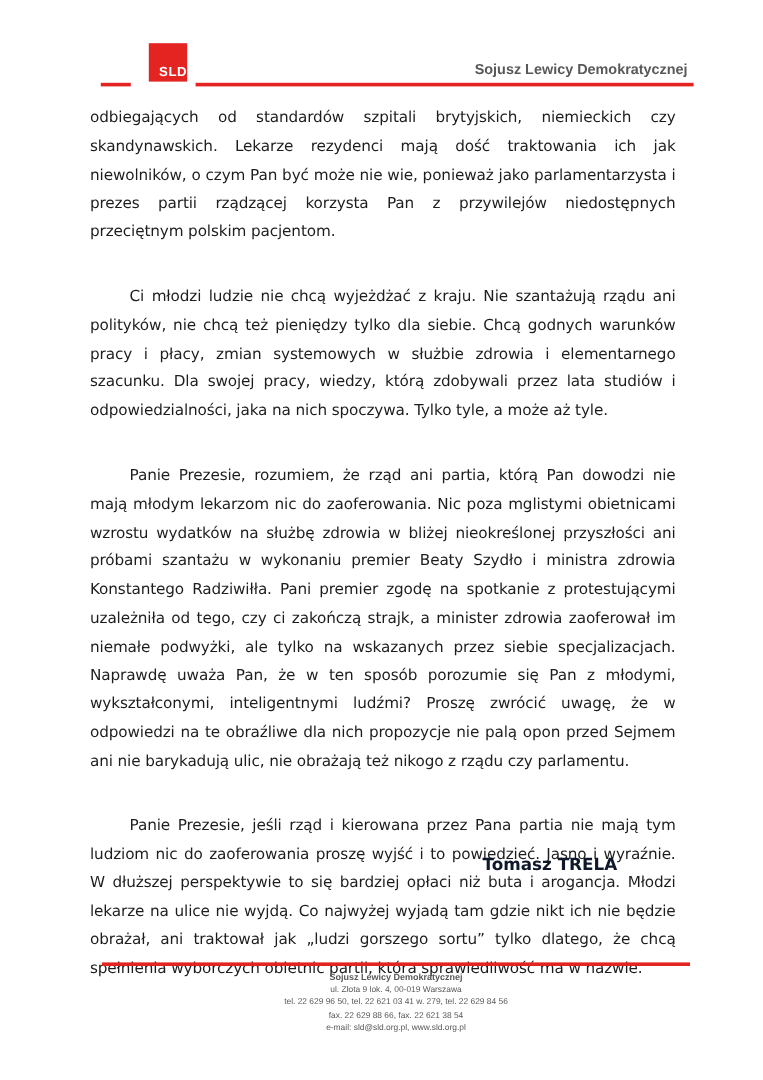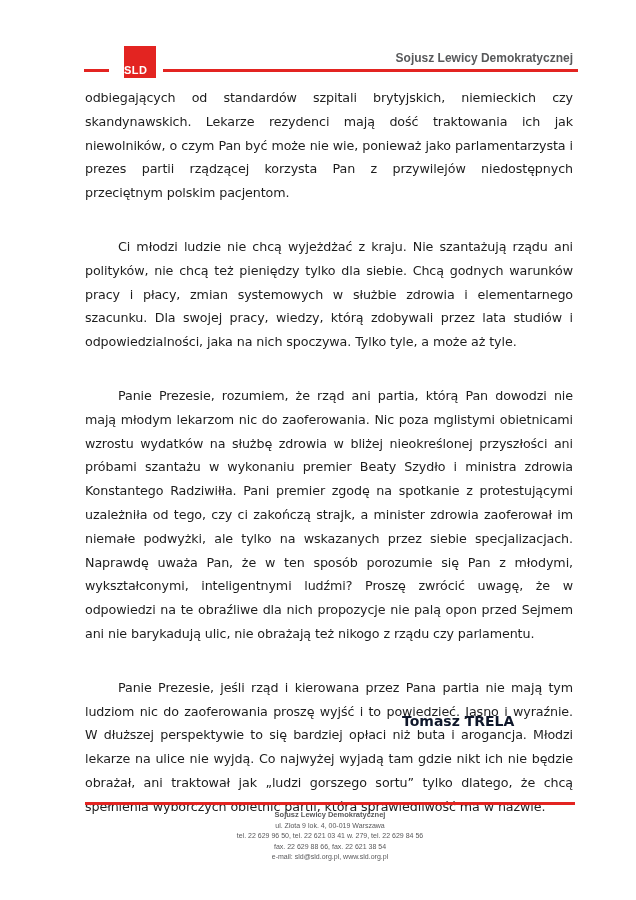--- a/index.html
+++ b/index.html
@@ -14,27 +14,27 @@
 
   
   .header-dash {
     position: absolute;
     left: 84px; top: 69px;
     width: 25px; height: 3px;
     background: #e32421;
   }
   .logo-box {
     position: absolute;
-    left: 124px; top: 46px;
+    left: 124px; top: 36px;
     width: 32px; height: 32px;
     background: #e32421;
     color: #ffffff;
     display: flex;
     align-items: flex-end;
-    justify-content: flex-start;
+    justify-content: flex-end;
     font-family: "Liberation Sans", sans-serif;
     font-weight: bold;
     font-size: 11px;
     letter-spacing: 0.5px;
     padding-bottom: 2px;
     box-sizing: border-box;
   }
   .header-line {
     position: absolute;
     left: 163px; top: 69px;
@@ -48,21 +48,21 @@
     font-family: "Liberation Sans", sans-serif;
     font-weight: bold;
     font-size: 12px;
     color: #58595b;
     white-space: nowrap;
   }
 
   
   .letter-body {
     position: absolute;
-    left: 85px; top: 86px;
+    left: 75px; top: 86px;
     width: 488px;
     font-size: 12.7px;
     line-height: 23.8px;
     color: #1d1d1d;
     text-align: justify;
     letter-spacing: -0.1px;
   }
   .letter-body p { margin: 0; padding: 0; }
   .letter-body p.indent { text-indent: 33px; margin-top: 30px; }
 

